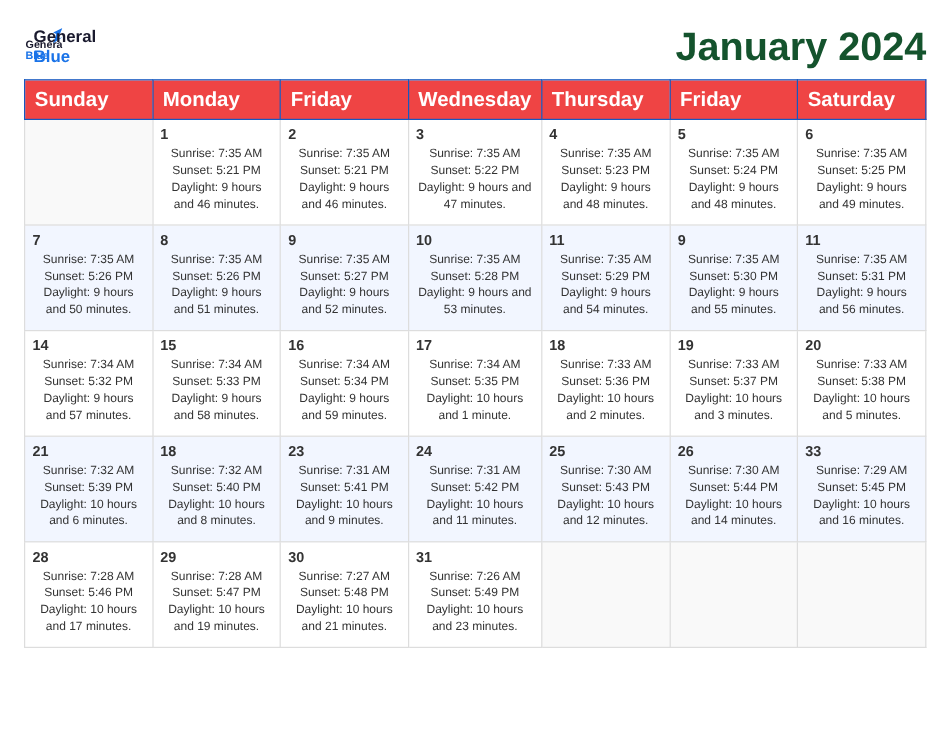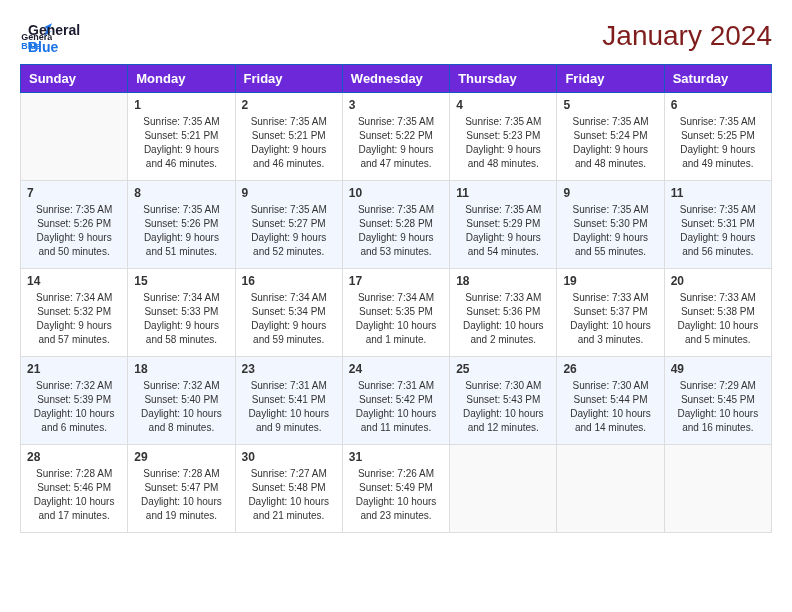--- a/index.html
+++ b/index.html
@@ -22,38 +22,38 @@
       gap: 4px;
     }
     .logo-bird {
       width: 32px;
       height: 32px;
     }
     .title-section {
       text-align: right;
     }
     .month-title {
-      font-size: 28px;
-      font-weight: normal;
-      color: #7f1d1d;
+      font-size: 33px;
+      font-weight: bold;
+      color: #14532d;
     }
     .location-title {
       font-size: 16px;
       color: #444;
       margin-top: 2px;
     }
     .calendar {
       width: 100%;
       border-collapse: collapse;
       border: 1px solid #ccc;
     }
     .calendar th {
-      background-color: #6d28d9;
+      background-color: #ef4444;
       color: #fff;
-      font-size: 13px;
+      font-size: 17px;
       font-weight: bold;
       text-align: left;
       padding: 6px 8px;
       border: 1px solid #1558c0;
     }
     .calendar td {
       vertical-align: top;
       padding: 5px 6px;
       border: 1px solid #ddd;
       width: calc(100% / 7);
@@ -220,21 +220,21 @@
         </td>
         <td>
           <span class="day-number">25</span>
           <div class="day-info">Sunrise: 7:30 AM<br>Sunset: 5:43 PM<br>Daylight: 10 hours and 12 minutes.</div>
         </td>
         <td>
           <span class="day-number">26</span>
           <div class="day-info">Sunrise: 7:30 AM<br>Sunset: 5:44 PM<br>Daylight: 10 hours and 14 minutes.</div>
         </td>
         <td>
-          <span class="day-number">49</span>
+          <span class="day-number">33</span>
           <div class="day-info">Sunrise: 7:29 AM<br>Sunset: 5:45 PM<br>Daylight: 10 hours and 16 minutes.</div>
         </td>
       </tr>
       <tr>
         <td>
           <span class="day-number">28</span>
           <div class="day-info">Sunrise: 7:28 AM<br>Sunset: 5:46 PM<br>Daylight: 10 hours and 17 minutes.</div>
         </td>
         <td>
           <span class="day-number">29</span>

